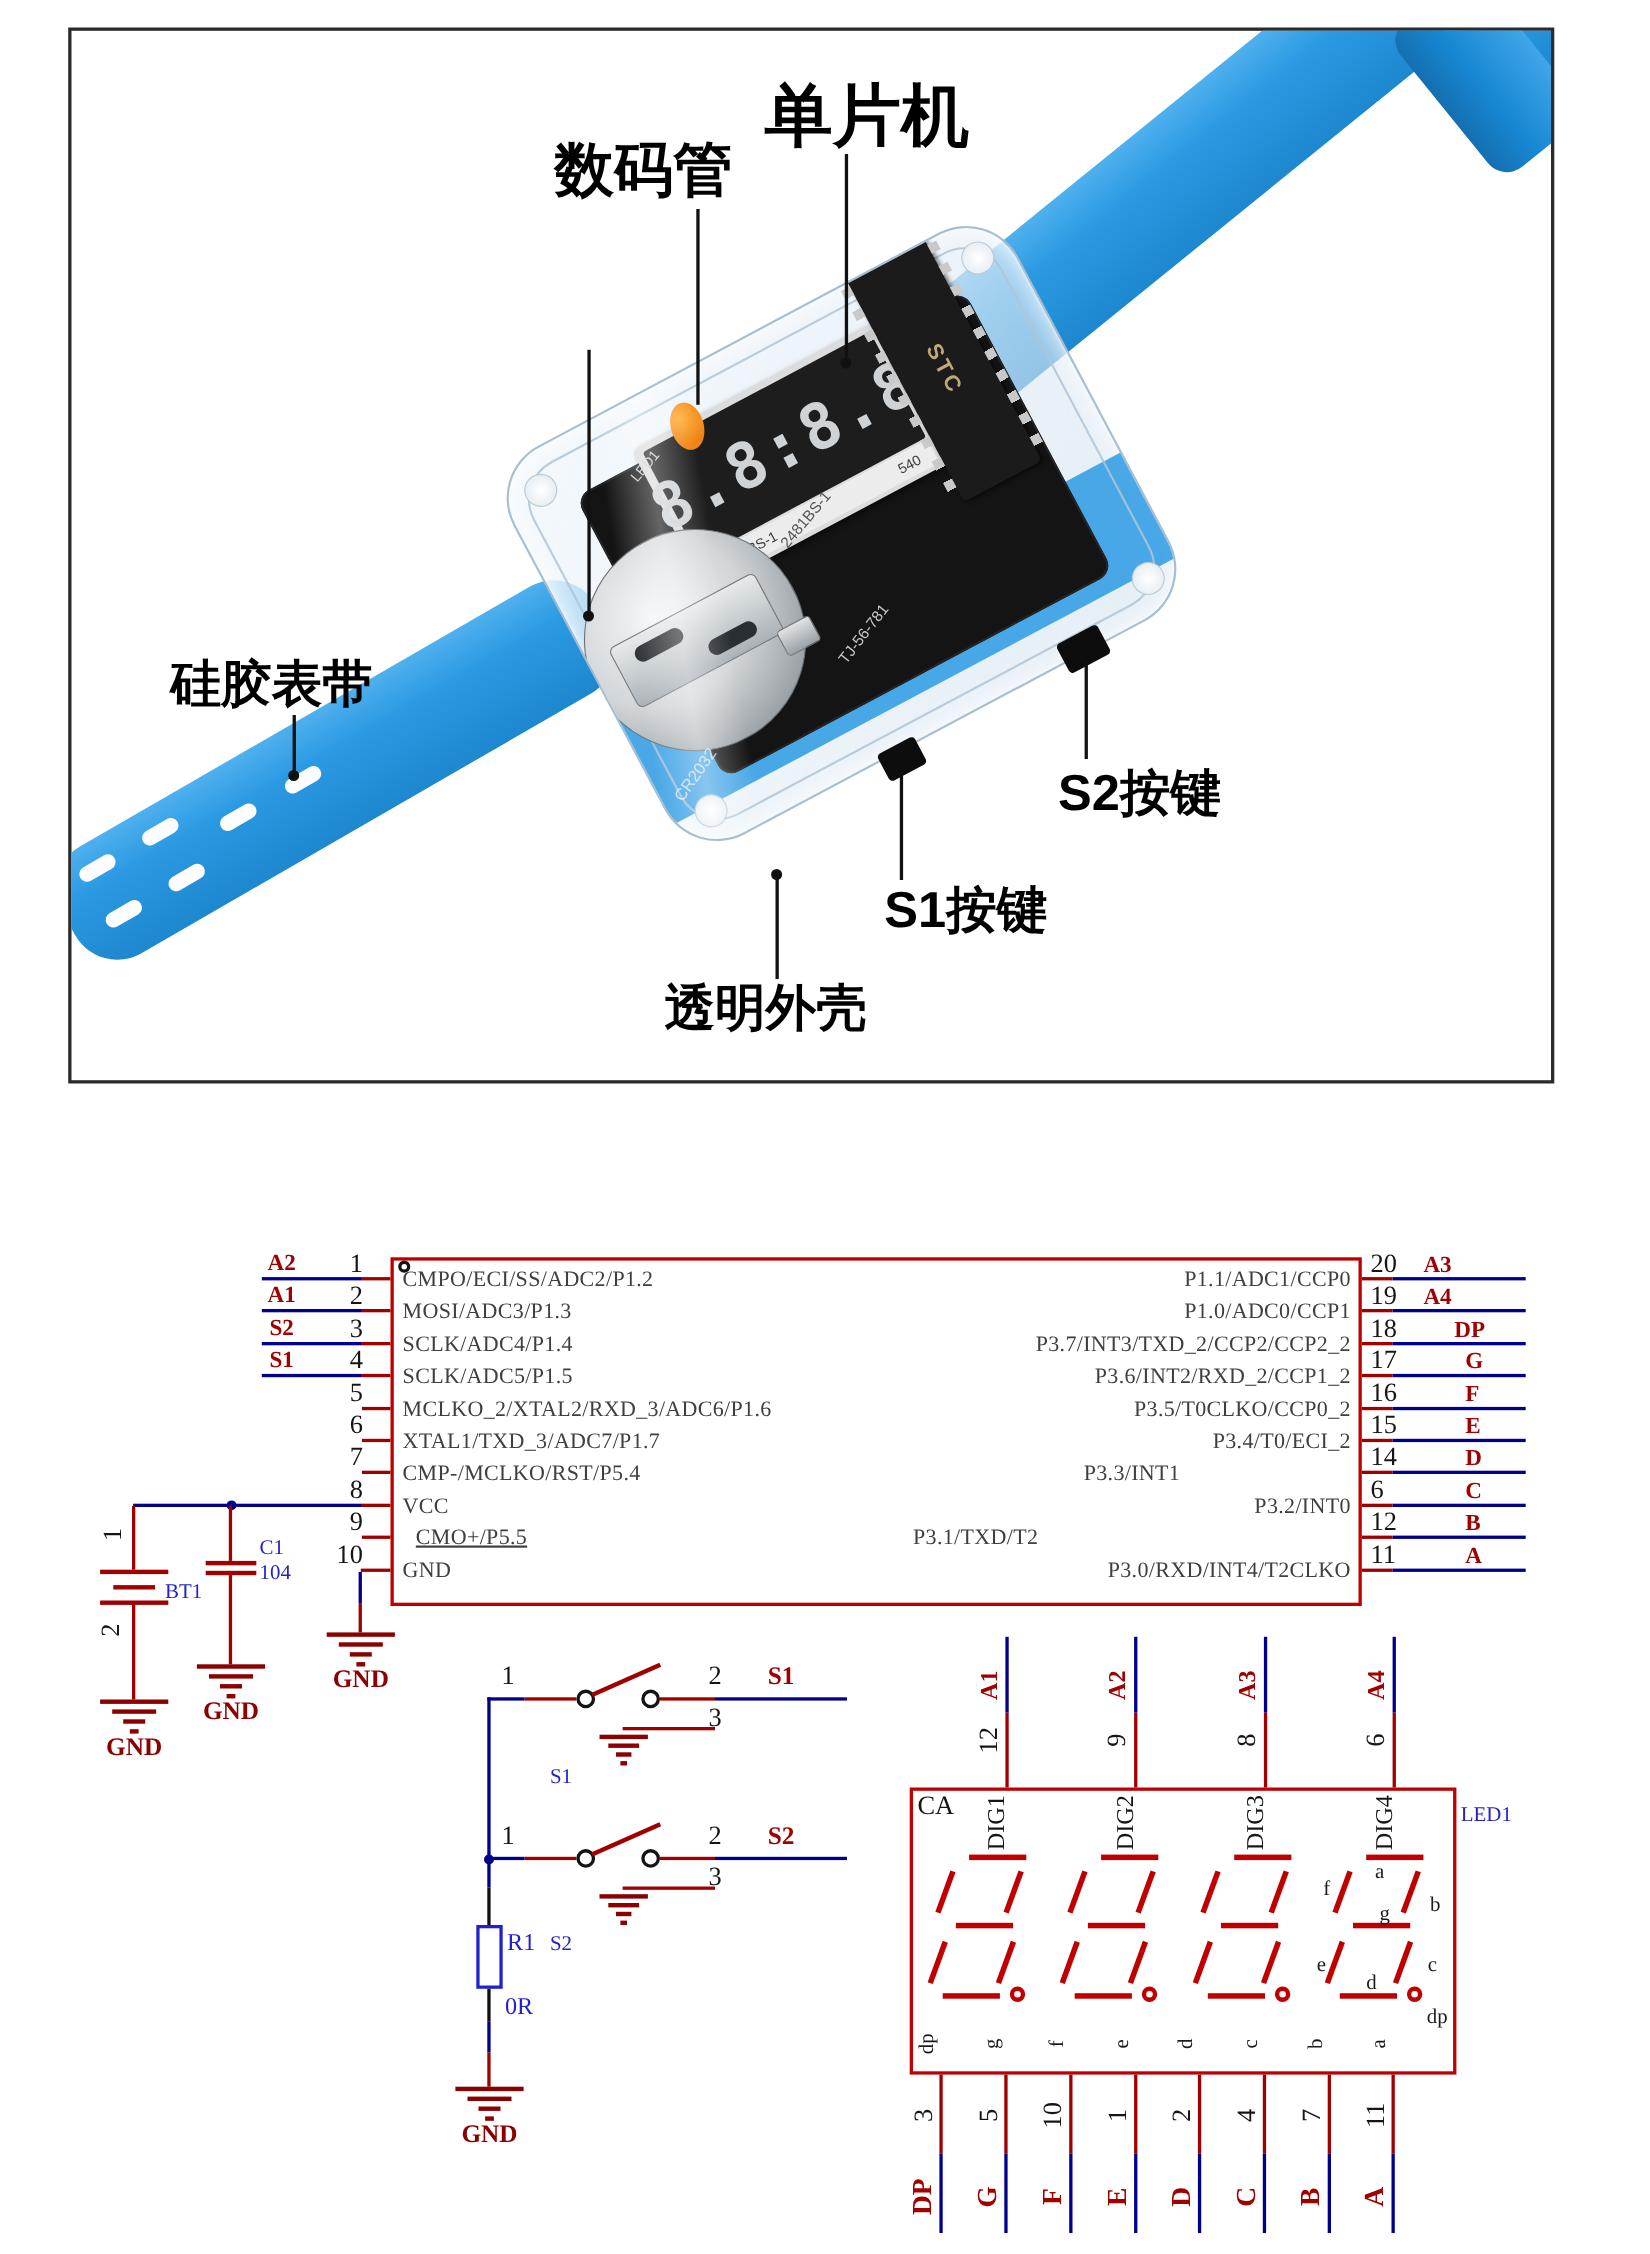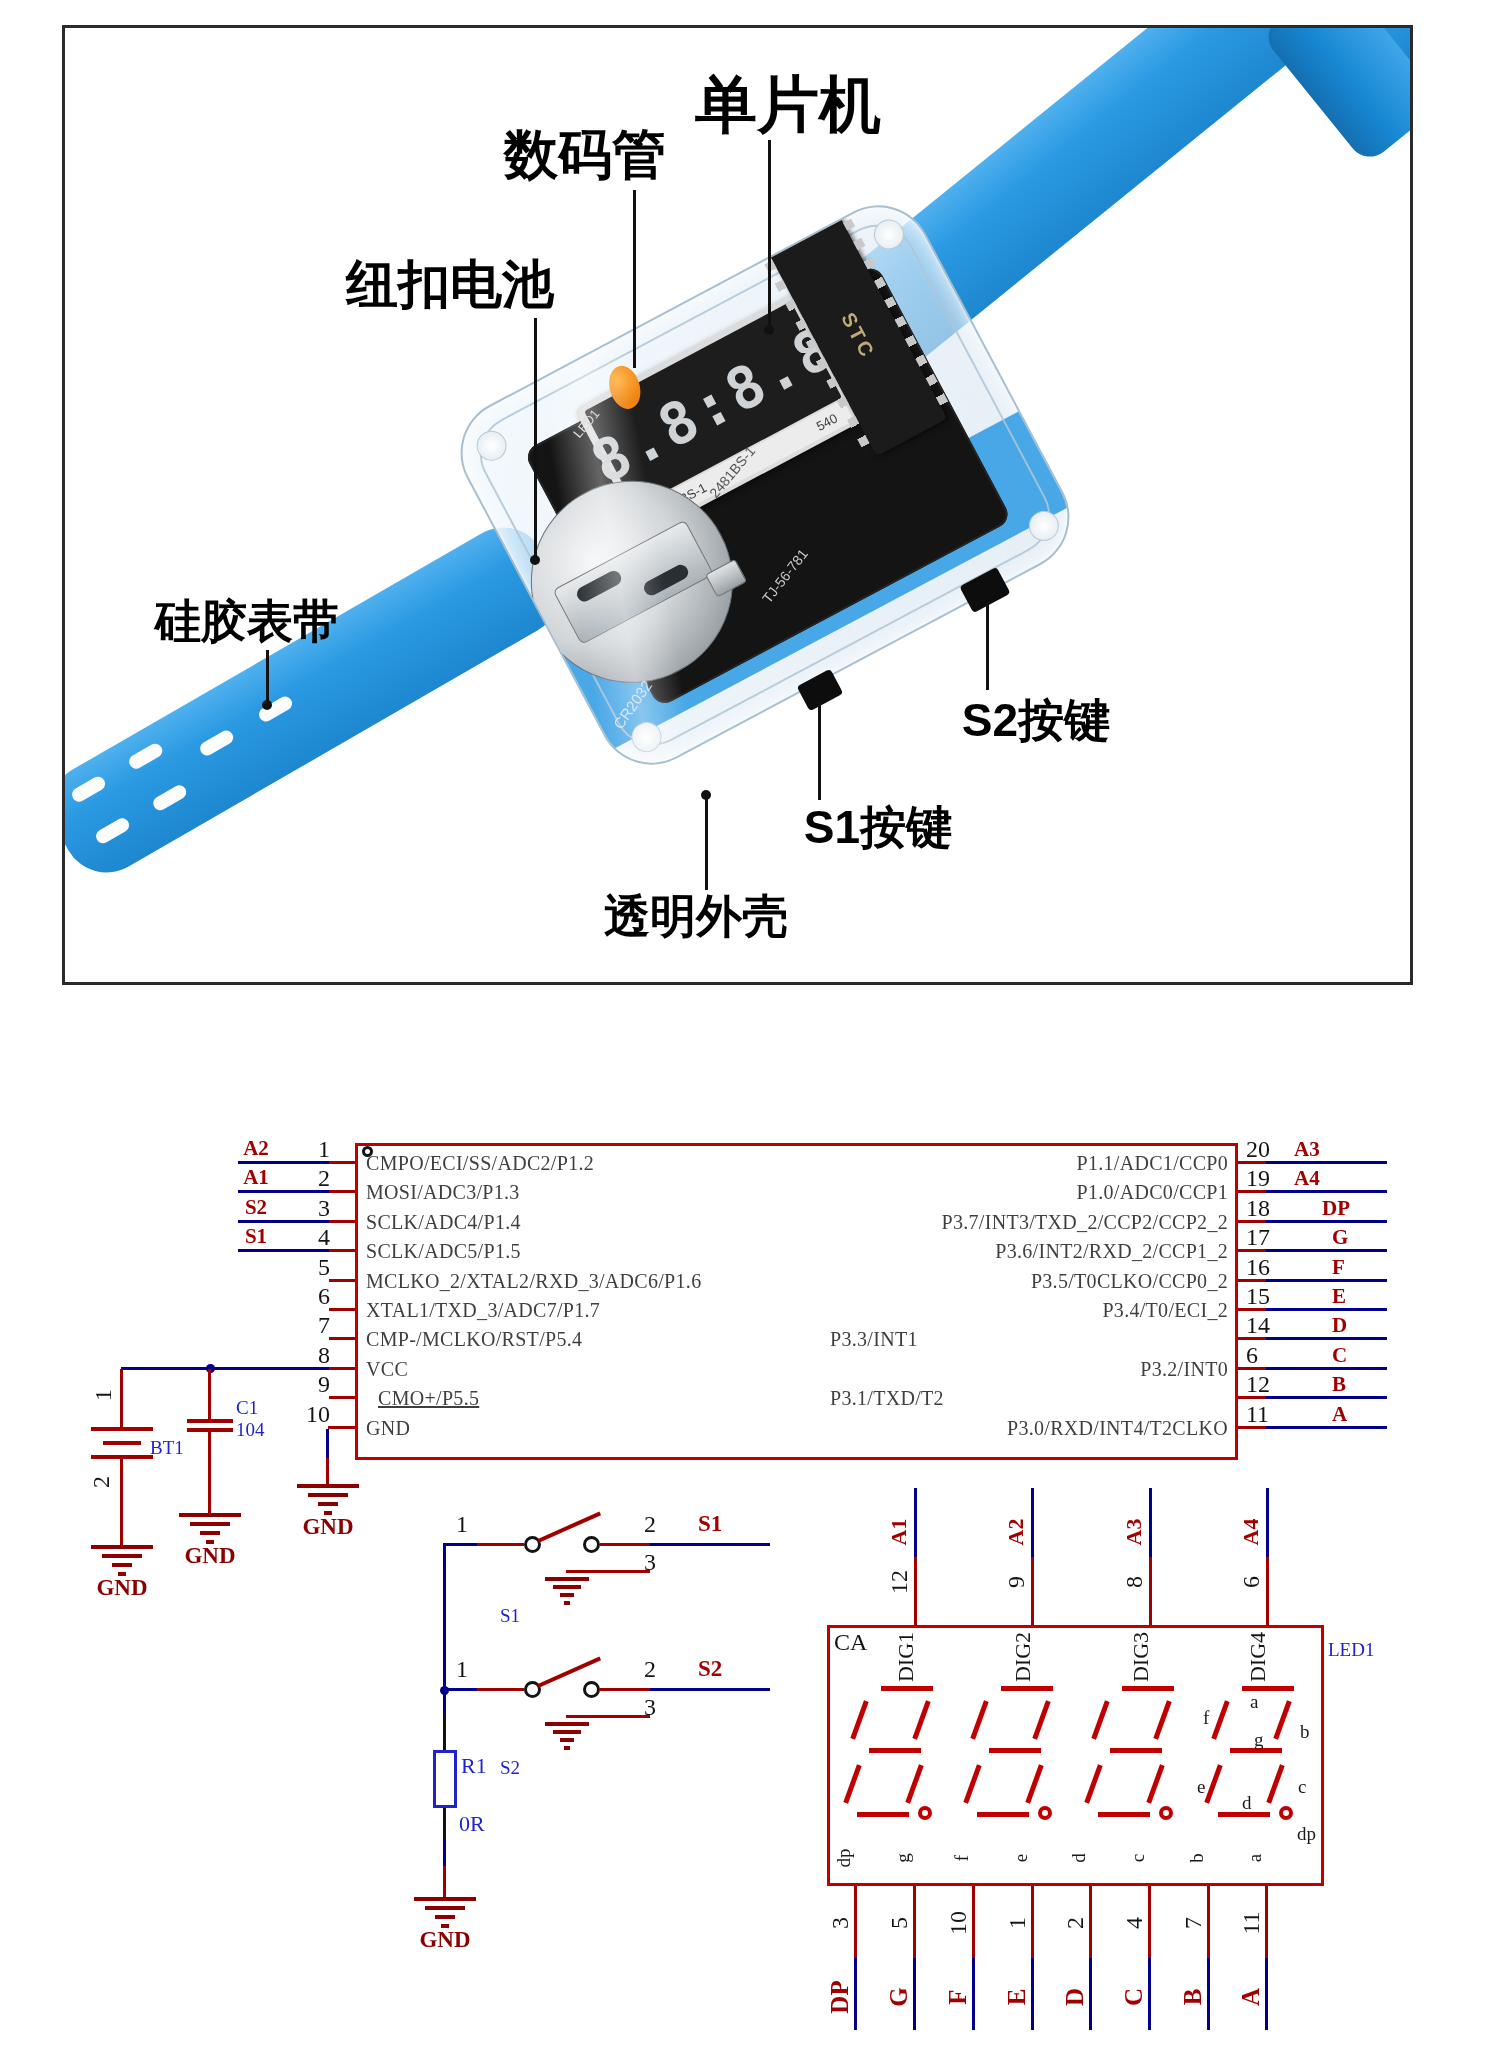--- a/index.html
+++ b/index.html
@@ -145,21 +145,20 @@
     <div class="ldot" style="left:465px;top:527px;"></div>
     <div class="ldr" style="left:201px;top:622px;height:52px;"></div>
     <div class="ldot" style="left:197px;top:672px;"></div>
     <div class="ldr" style="left:921px;top:574px;height:88px;"></div>
     <div class="ldr" style="left:753px;top:674px;height:98px;"></div>
     <div class="ldr" style="left:640px;top:768px;height:94px;"></div>
     <div class="ldot" style="left:636px;top:762px;"></div>
 
     <span class="lbl" style="left:723px;top:77px;font-size:62px;">单片机</span>
     <span class="lbl" style="left:520px;top:127px;font-size:54px;">数码管</span>
-    <span class="lbl" style="left:385px;top:257px;font-size:52px;">纽扣电池</span>
     <span class="lbl" style="left:182px;top:594px;font-size:46px;">硅胶表带</span>
     <span class="lbl" style="left:971px;top:693px;font-size:46px;">S2按键</span>
     <span class="lbl" style="left:813px;top:800px;font-size:46px;">S1按键</span>
     <span class="lbl" style="left:631px;top:889px;font-size:46px;">透明外壳</span>
   </div>
 
   <div class="abs" style="left:355px;top:1143px;width:883px;height:317px;border:3px solid var(--box);"></div>
   <div class="circ" style="left:362px;top:1146px;width:11px;height:11px;border-width:3px;"></div>
 
   <div class="w" style="left:238px;top:1161px;width:91px;"></div>
@@ -255,21 +254,21 @@
   <div class="p" style="left:1238px;top:1308px;width:28px;"></div>
   <div class="w" style="left:1266px;top:1308px;width:121px;"></div>
   <span class="num" style="left:1246px;top:1284px;">15</span>
   <span class="net" style="left:1332px;top:1286px;">E</span>
   <span class="fn" style="left:830px;top:1300px;width:398px;text-align:right;">P3.4/T0/ECI_2</span>
 
   <div class="p" style="left:1238px;top:1337px;width:28px;"></div>
   <div class="w" style="left:1266px;top:1337px;width:121px;"></div>
   <span class="num" style="left:1246px;top:1313px;">14</span>
   <span class="net" style="left:1332px;top:1315px;">D</span>
-  <span class="fn" style="left:830px;top:1329px;width:398px;text-align:left;">P3.3/INT1</span>
+  <span class="fn" style="left:830px;top:1329px;width:398px;text-align:center;">P3.3/INT1</span>
 
   <div class="p" style="left:1238px;top:1367px;width:28px;"></div>
   <div class="w" style="left:1266px;top:1367px;width:121px;"></div>
   <span class="num" style="left:1246px;top:1343px;">6</span>
   <span class="net" style="left:1332px;top:1345px;">C</span>
   <span class="fn" style="left:830px;top:1359px;width:398px;text-align:right;">P3.2/INT0</span>
 
   <div class="p" style="left:1238px;top:1396px;width:28px;"></div>
   <div class="w" style="left:1266px;top:1396px;width:121px;"></div>
   <span class="num" style="left:1246px;top:1372px;">12</span>

